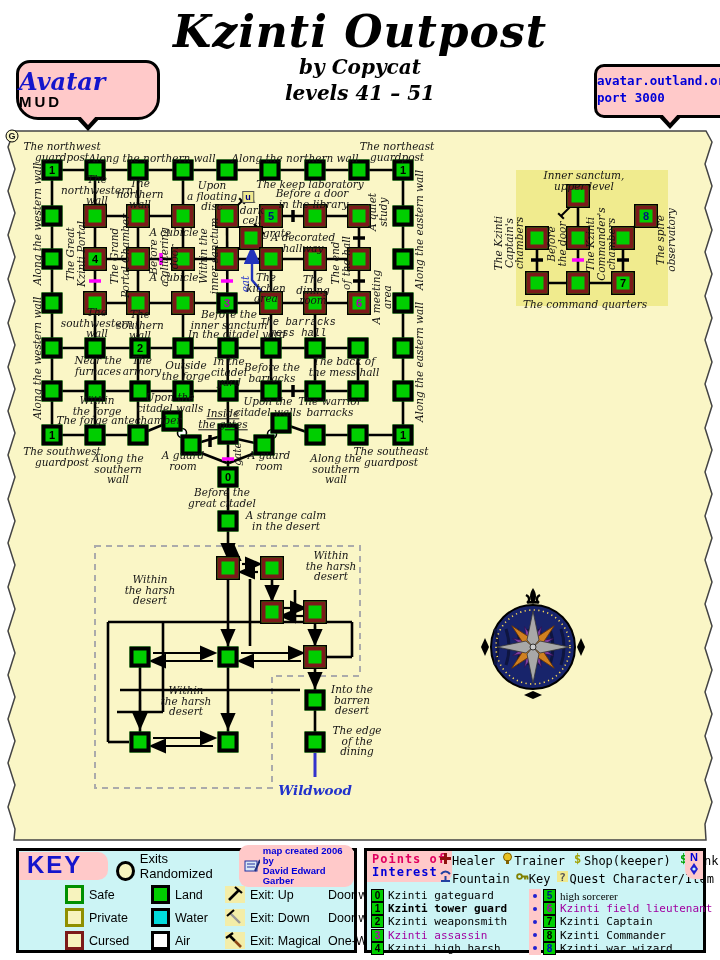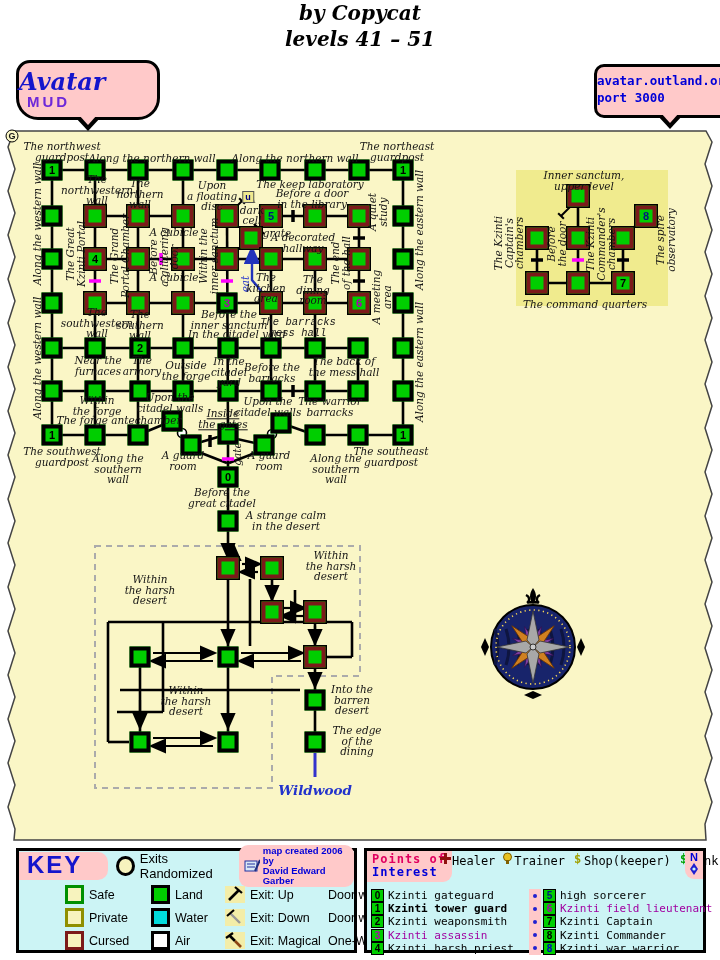--- a/index.html
+++ b/index.html
@@ -11,42 +11,42 @@
   .hdr{position:absolute;left:0;top:0;width:720px;text-align:center;z-index:3;}
   .title{font:bold italic 44px/1 "DejaVu Serif",serif;color:#000;margin-top:10px;letter-spacing:1px;}
   .byline,.levels{font:bold italic 20px/1.3 "DejaVu Serif",serif;color:#000;}
   .bubble{position:absolute;background:#FFC9C9;border:3px solid #000;z-index:3;
           border-radius:14px 14px 22px 22px;text-align:left;}
   .bubble .tail{position:absolute;left:50%;bottom:-14px;transform:translateX(-50%);
         width:0;height:0;border-left:13px solid transparent;border-right:13px solid transparent;border-top:14px solid #000;}
   .bubble .tail2{position:absolute;left:50%;bottom:-8px;transform:translateX(-50%);
         width:0;height:0;border-left:9px solid transparent;border-right:9px solid transparent;border-top:10px solid #FFC9C9;z-index:1;}
   .avatar-word{font:bold italic 24px/1 "DejaVu Serif",serif;color:#1515CC;margin-top:7px;}
-  .mud-word{font:bold 15px/1.1 "Liberation Sans",sans-serif;color:#6d28d9;letter-spacing:3px;margin-left:8px;}
+  .mud-word{font:bold 15px/1.1 "Liberation Sans",sans-serif;color:#000000;letter-spacing:3px;}
   .host{font:bold 12.5px/1.35 "DejaVu Sans Mono",monospace;color:#0000D8;padding-top:6px;}
   
   .rm{position:absolute;width:13px;height:13px;background:#00CE00;border:4px solid #000;
       transform:translate(-50%,-50%);box-sizing:content-box;text-align:center;
       font:bold 11px/13px "Liberation Sans",sans-serif;color:#000;}
   .rm.r{border-color:#7C1A1A;box-shadow:0 0 0 1.5px #000;}
   .ml{position:absolute;font:italic 10.5px/1.02 "DejaVu Serif",serif;color:#141414;
       text-align:center;white-space:pre-line;transform:translate(-50%,-50%);}
   .ml.rot{transform:translate(-50%,-50%) rotate(-90deg);}
   .ml.blue{color:#2233CC;}
   .ml.bold{font-weight:bold;}
   .ml.chip{background:#EFE98E;border:1px solid #555;padding:0 2px;font:bold 9px/10px "Liberation Sans",sans-serif;color:#000080;font-style:normal;}
   .ml.gcirc{border:1.5px solid #000;border-radius:50%;width:11px;height:11px;font:bold 9px/11px "Liberation Sans",sans-serif;font-style:normal;background:#FAF6C6;}
   
   .lg{position:absolute;background:#CCF4F5;border:3px solid #000;z-index:3;box-sizing:border-box;}
   .key-box{left:16px;top:848px;width:341px;height:105px;}
   .poi-box{left:364px;top:848px;width:342px;height:105px;}
   .key-head{display:flex;align-items:center;height:30px;}
   .key-title{background:#FFC9C9;border-radius:0 10px 10px 0;padding:1px 26px 3px 8px;
      font:bold 24px/24px "Liberation Sans",sans-serif;color:#1515CC;letter-spacing:2px;}
-  .rand{display:flex;align-items:center;gap:5px;margin-left:8px;font:13px "Liberation Sans",sans-serif;}
+  .rand{display:flex;align-items:flex-end;gap:5px;margin-left:8px;font:13px "Liberation Sans",sans-serif;}
   .rand-circle{width:14px;height:14px;border-radius:50%;background:#F7F3BE;border:3px solid #000;display:inline-block;}
   .credit{display:flex;align-items:center;gap:3px;background:#FFC9C9;border-radius:9px;
      margin-left:6px;padding:1px 5px;font:bold 9.5px/1.05 "Liberation Sans",sans-serif;color:#0000D8;white-space:pre-line;}
   .key-grid{display:grid;grid-template-columns:86px 74px 98px 74px;padding:3px 0 0 22px;row-gap:2px;margin-left:24px;}
   .ki{display:flex;align-items:center;gap:5px;font:12.5px "Liberation Sans",sans-serif;height:21px;white-space:nowrap;}
   .sw{width:13px;height:13px;border:3.5px solid #000;display:inline-block;}
   .ic{display:inline-block;}
   .poi-head{position:relative;height:36px;}
   .poi-title{position:absolute;left:0;top:0;background:#FFC9C9;border-radius:0 0 9px 0;
       padding:2px 6px 3px 5px;font:bold 12px/1.1 "DejaVu Sans Mono",monospace;color:#E00060;letter-spacing:1px;}
@@ -312,21 +312,21 @@
 northwestern
 wall</div>
       <div class="ml" style="left: 140px; top: 194px;">The
 northern
 wall</div>
       <div class="ml" style="left: 174px; top: 232px;">A cubicle</div>
       <div class="ml" style="left: 212px; top: 196px;">Upon
 a floating
 disc</div>
       <div class="ml" style="left: 310px; top: 184px;">The keep laboratory</div>
-      <div class="ml" style="left: 312px; top: 199px;">Before a door
+      <div class="ml" style="left: 312px; top: 199px; text-align: right;">Before a door
 in the library</div>
       <div class="ml" style="left: 252px; top: 210px;">A
 dark
 cell</div>
       <div class="ml" style="left: 277px; top: 233px;">grate</div>
       <div class="ml rot" style="left: 378px; top: 212px;">A quiet
 study</div>
       <div class="ml rot" style="left: 76px; top: 254px;">The Great
 Kzinti Portal</div>
       <div class="ml rot" style="left: 120px; top: 256px;">The Grand
@@ -431,20 +431,21 @@
 Commander's
 chambers</div>
       <div class="ml rot" style="left: 666px; top: 240px;">The spire
 observatory</div>
       <div class="ml" style="left: 585px; top: 304px;">The command quarters</div>
       <div class="ml chip" style="left: 248px; top: 197px;">u</div>
       <div class="ml gcirc" style="left: 12px; top: 136px;">G</div>
     </div>
 
 <div class="hdr">
+  <div class="title">Kzinti Outpost</div>
   <div class="byline">by Copycat</div>
   <div class="levels">levels 41 – 51</div>
 </div>
 
 <div class="bubble" style="left:16px;top:60px;width:138px;height:54px;">
   <div class="avatar-word">Avatar</div>
   <div class="mud-word">MUD</div>
   <div class="tail"></div>
       <div class="tail2"></div>
 </div>
@@ -558,20 +559,29 @@
           <div><svg width="13" height="13" class="ic">
               <path d="M5,1 h3 v4 h4 v3 h-4 v4 h-3 v-4 h-4 v-3 h4 Z" fill="#901010"></path>
             </svg><span class="lab">Healer</span><svg width="13" height="13" class="ic">
               <circle cx="6.5" cy="5" r="4" fill="#E8C220" stroke="#806000"></circle>
               <rect x="5" y="8" width="3" height="4" fill="#806000"></rect>
             </svg><span class="lab">Trainer</span><svg width="13" height="13" class="ic">
               <text x="6.5" y="11" text-anchor="middle" font-size="12" font-weight="bold" fill="#A0A000">$</text>
             </svg><span class="lab">Shop(keeper)</span><svg width="13" height="13" class="ic">
               <text x="6.5" y="11" text-anchor="middle" font-size="12" font-weight="bold" fill="#00A000">$</text>
             </svg><span class="lab">Bank(er)</span></div>
+          <div><svg width="13" height="13" class="ic">
+              <path d="M2,11 h9 M6.5,11 V6 M2,4 q4.5,-5 9,0" stroke="#2040A0" stroke-width="2" fill="none"></path>
+            </svg><span class="lab">Fountain</span><svg width="13" height="13" class="ic">
+              <circle cx="3.5" cy="6.5" r="2.4" fill="none" stroke="#808000" stroke-width="1.8"></circle>
+              <path d="M6,6.5 h6 M9,6.5 v3 M11.5,6.5 v3" stroke="#808000" stroke-width="1.8" fill="none"></path>
+            </svg><span class="lab">Key</span><svg width="13" height="13" class="ic">
+              <rect x="1" y="1" width="11" height="11" fill="#EFE98E"></rect>
+              <text x="6.5" y="10.5" text-anchor="middle" font-size="11" font-weight="bold" fill="#555">?</text>
+            </svg><span class="lab">Quest Character/Item</span></div>
         </div>
     <div class="poi-n">
       <span>N</span>
       <svg width="10" height="12">
         <polygon points="5,0 9,6 5,12 1,6" fill="#2020D0"></polygon>
         <circle cx="5" cy="6" r="1.6" fill="#CCF4F5"></circle>
       </svg>
     </div>
   </div>
   <div class="poi-cols">
@@ -587,48 +597,48 @@
           <div class="pe">
             <div class="chipn" style="color: rgb(0, 0, 0);">2</div>
             <span style="color: rgb(0, 0, 0);">Kzinti weaponsmith</span>
           </div>
           <div class="pe">
             <div class="chipn" style="color: rgb(176, 0, 176);">3</div>
             <span style="color: rgb(160, 0, 160);">Kzinti assassin</span>
           </div>
           <div class="pe">
             <div class="chipn" style="color: rgb(0, 0, 0);">4</div>
-            <span style="color: rgb(0, 0, 0);">Kzinti harsh priest</span>
+            <span style="color: rgb(0, 0, 0);">Kzinti high harsh</span>
           </div>
         </div>
     <div class="psep">
           <i></i>
           <i></i>
           <i></i>
           <i></i>
           <i></i>
         </div>
     <div class="pcol" id="poiR">
           <div class="pe">
             <div class="chipn" style="color: rgb(0, 24, 128);">5</div>
-            <span style="color: rgb(0, 0, 0);">high sorcerer</span>
+            <span style="color: rgb(0, 0, 0); font-family: Liberation Serif, serif;">high sorcerer</span>
           </div>
           <div class="pe">
             <div class="chipn" style="color: rgb(176, 0, 176);">6</div>
             <span style="color: rgb(160, 0, 160);">Kzinti field lieutenant</span>
           </div>
           <div class="pe">
             <div class="chipn" style="color: rgb(0, 0, 0);">7</div>
             <span style="color: rgb(0, 0, 0);">Kzinti Captain</span>
           </div>
           <div class="pe">
             <div class="chipn" style="color: rgb(0, 0, 0);">8</div>
             <span style="color: rgb(0, 0, 0);">Kzinti Commander</span>
           </div>
           <div class="pe">
             <div class="chipn" style="color: rgb(0, 0, 192);">8</div>
-            <span style="color: rgb(0, 0, 0);">Kzinti war warrior</span>
+            <span style="color: rgb(0, 0, 0);">Kzinti war wizard</span>
           </div>
         </div>
   </div>
 </div>
 
 </div>
 
 </body></html>

